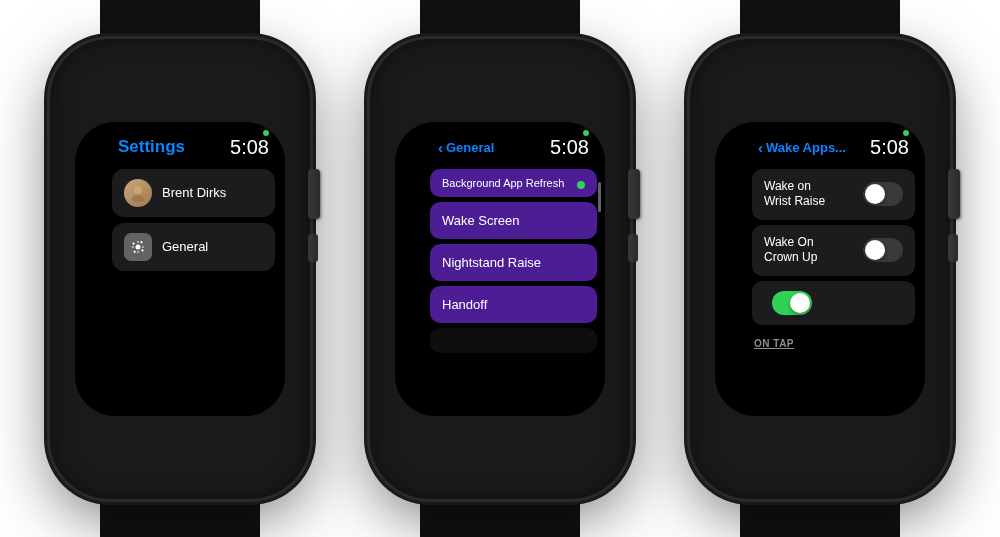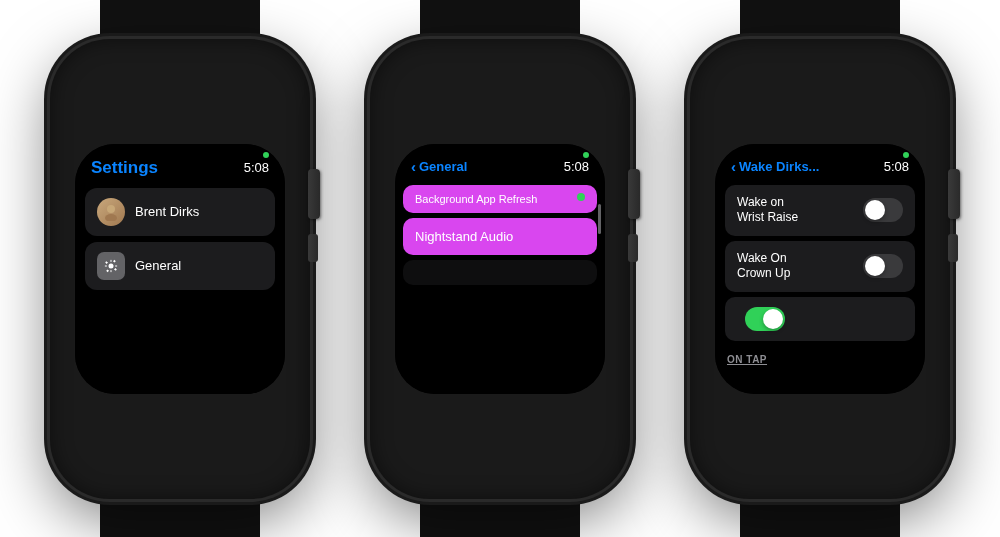--- a/index.html
+++ b/index.html
@@ -81,27 +81,28 @@
       width: 10px;
       height: 28px;
       background: linear-gradient(to right, #3a3a3a, #2a2a2a);
       border-radius: 3px;
     }
 
     
     .watch-screen {
       position: absolute;
       width: 210px;
-      height: 250px;
+      height: 294px;
       background: #000000;
       border-radius: 40px;
       overflow: hidden;
       top: 50%;
       left: 50%;
       transform: translate(-50%, -50%);
+      padding-left: 27px;
     }
 
     
     .screen-content {
       width: 100%;
       height: 100%;
       background: #000000;
       color: #ffffff;
       font-size: 13px;
       overflow: hidden;
@@ -116,21 +117,21 @@
     }
 
     .settings-title {
       color: #0A84FF;
       font-size: 17px;
       font-weight: 700;
     }
 
     .settings-time {
       color: #ffffff;
-      font-size: 13px;
+      font-size: 20px;
       font-weight: 500;
     }
 
     .status-dot {
       width: 6px;
       height: 6px;
       background: #30D158;
       border-radius: 50%;
       position: absolute;
       right: 16px;
@@ -205,29 +206,29 @@
     .back-chevron {
       margin-right: 3px;
       font-size: 15px;
     }
 
     .general-list {
       padding: 0 8px;
     }
 
     .general-item {
-      background: #d946ef;
+      background: #4c1d95;
       border-radius: 10px;
       padding: 11px 12px;
       margin-bottom: 5px;
       color: #ffffff;
       font-size: 13px;
       font-weight: 500;
       display: flex;
-      align-items: flex-start;
+      align-items: flex-end;
       justify-content: space-between;
     }
 
     .green-dot {
       width: 8px;
       height: 8px;
       background: #30D158;
       border-radius: 50%;
     }
 
@@ -381,42 +382,48 @@
           <span class="settings-time">5:08</span>
         </div>
         <div class="general-list">
           <div class="scroll-indicator"></div>
 
           <div class="general-item" style="font-size:11px; padding: 8px 12px;">
             <span>Background App Refresh</span>
             <div class="green-dot"></div>
           </div>
           <div class="general-item">
-            <span>Nightstand Audio</span>
+            <span>Wake Screen</span>
+          </div>
+          <div class="general-item">
+            <span>Nightstand Raise</span>
+          </div>
+          <div class="general-item">
+            <span>Handoff</span>
           </div>
           <div class="partial-item" style="font-size:11px;"></div>
         </div>
       </div>
     </div>
   </div>
 </div>
 
 <div class="watch-container">
   <div class="band-top"></div>
   <div class="band-bottom"></div>
   <div class="watch-body">
     <div class="crown"></div>
     <div class="side-button"></div>
     <div class="watch-screen">
       <div class="screen-content">
         <div class="status-dot"></div>
         <div class="general-header">
           <div class="back-btn">
             <span class="back-chevron">‹</span>
-            <span>Wake Dirks...</span>
+            <span>Wake Apps...</span>
           </div>
           <span class="settings-time">5:08</span>
         </div>
         <div class="wake-list">
 
           <div class="wake-item">
             <span class="wake-label">Wake on<br>Wrist Raise</span>
             <div class="toggle off">
               <div class="toggle-knob"></div>
             </div>

